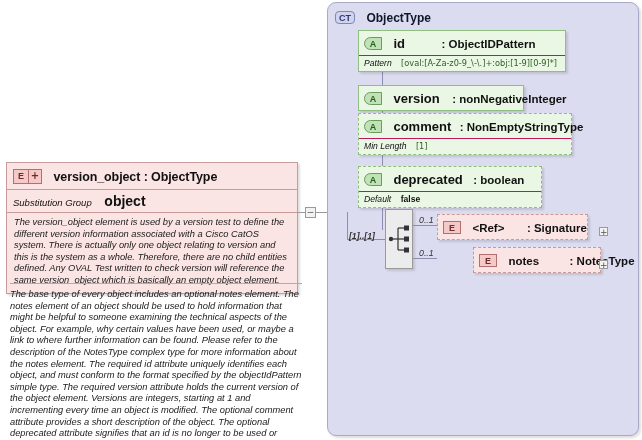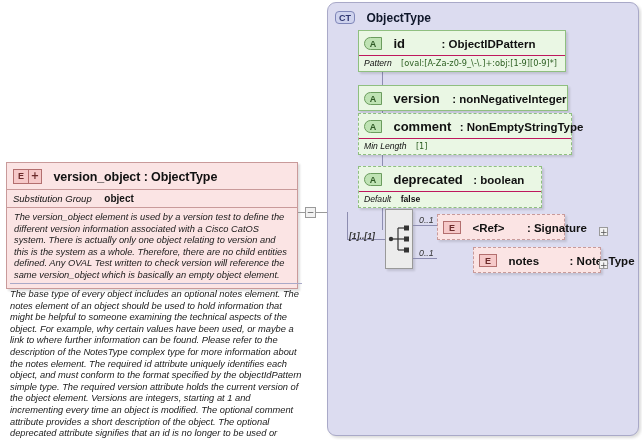--- a/index.html
+++ b/index.html
@@ -119,21 +119,21 @@
     font-size: 9.5px;
     white-space: nowrap;
   }
   #element-box .eb-subst-label {
     font-style: italic;
     color: #111;
     text-align: right;
   }
   #element-box .eb-subst-value {
     font-weight: bold;
-    font-size: 10px;
+    font-size: 14px;
     color: #111;
     margin-left: 10px;
   }
   #element-box .eb-doc {
     padding: 4px 7px 6px 7px;
     font-size: 9.3px;
     font-style: italic;
     line-height: 11.6px;
     color: #1a1a1a;
     text-align: left;
@@ -399,21 +399,21 @@
       <span class="badge badge-a">A</span>
       <span class="attr-name">id</span>
       <span class="attr-type" style="margin-left:32px;">: ObjectIDPattern</span>
     </div>
     <div class="attr-facet">
       <span class="facet-label">Pattern</span>
       <span class="facet-value">[oval:[A-Za-z0-9_\-\.]+:obj:[1-9][0-9]*]</span>
     </div>
   </div>
 
-  <div class="attr-box required" style="left:30px; top:82px; width:210px;">
+  <div class="attr-box required" style="left:30px; top:82px; width:166px;">
     <div class="attr-row">
       <span class="badge badge-a">A</span>
       <span class="attr-name">version</span>
       <span class="attr-type" style="margin-left:8px;">: nonNegativeInteger</span>
     </div>
   </div>
 
   <div class="attr-box optional" style="left:30px; top:110px; width:214px;">
     <div class="attr-row">
       <span class="badge badge-a">A</span>
@@ -457,21 +457,21 @@
     <rect x="18" y="37.5" width="5" height="5" fill="#333"></rect>
   </svg>
 </div>
 
 <div class="seq-branch" style="left:413px; top:225px; width:24px;"></div>
 <div class="seq-branch" style="left:413px; top:258px; width:24px;"></div>
 
 <div class="elem-occurs" style="left:419px; top:215px;">0..1</div>
 <div class="elem-occurs" style="left:419px; top:248px;">0..1</div>
 
-<div class="elem-box" style="left:437px; top:214px; width:128px;">
+<div class="elem-box" style="left:437px; top:214px; width:151px;">
   <span class="badge badge-e">E</span>
   <span class="elem-name">&lt;Ref&gt;</span>
   <span class="elem-type" style="margin-left:18px;">: Signature</span>
 </div>
 <div class="elem-expand" style="left:599px; top:221px;">
   <span class="plusbox">+</span>
 </div>
 
 <div class="elem-box" style="left:437px; top:247px; width:128px;margin-left:36px;">
   <span class="badge badge-e">E</span>

